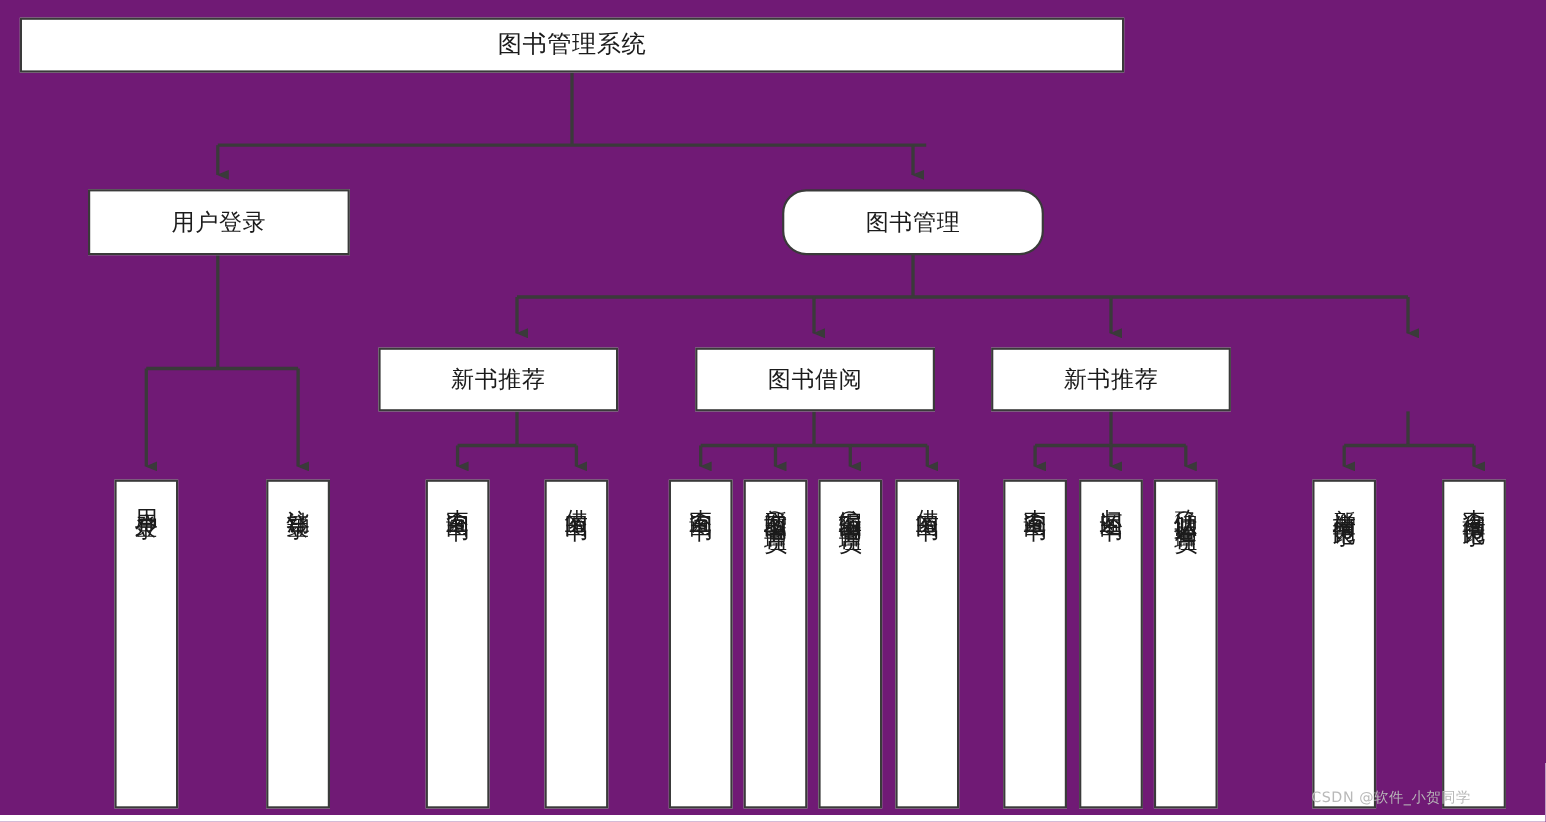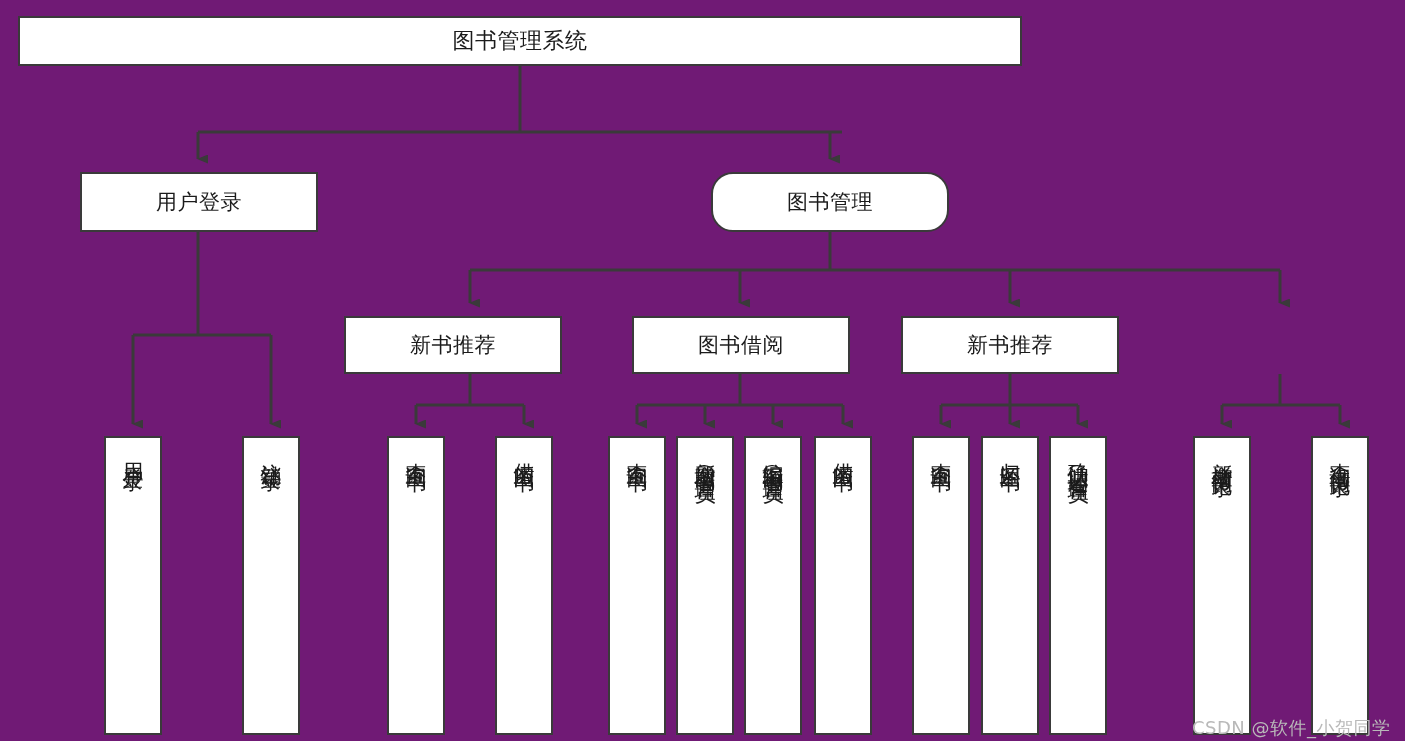--- a/index.html
+++ b/index.html
@@ -58,21 +58,21 @@
   .node.vert .label {
     writing-mode: vertical-rl;
     text-orientation: upright;
     font-size: 21px;
     line-height: 1.05;
     letter-spacing: 3px;
     white-space: nowrap;
   }
   .watermark {
     position: absolute;
-    font-size: 18px;
+    font-size: 13px;
     color: #b9b9b9;
     white-space: nowrap;
     letter-spacing: 0.5px;
   }
 </style>
 </head>
 <body>
 
 <div id="canvas">
 

